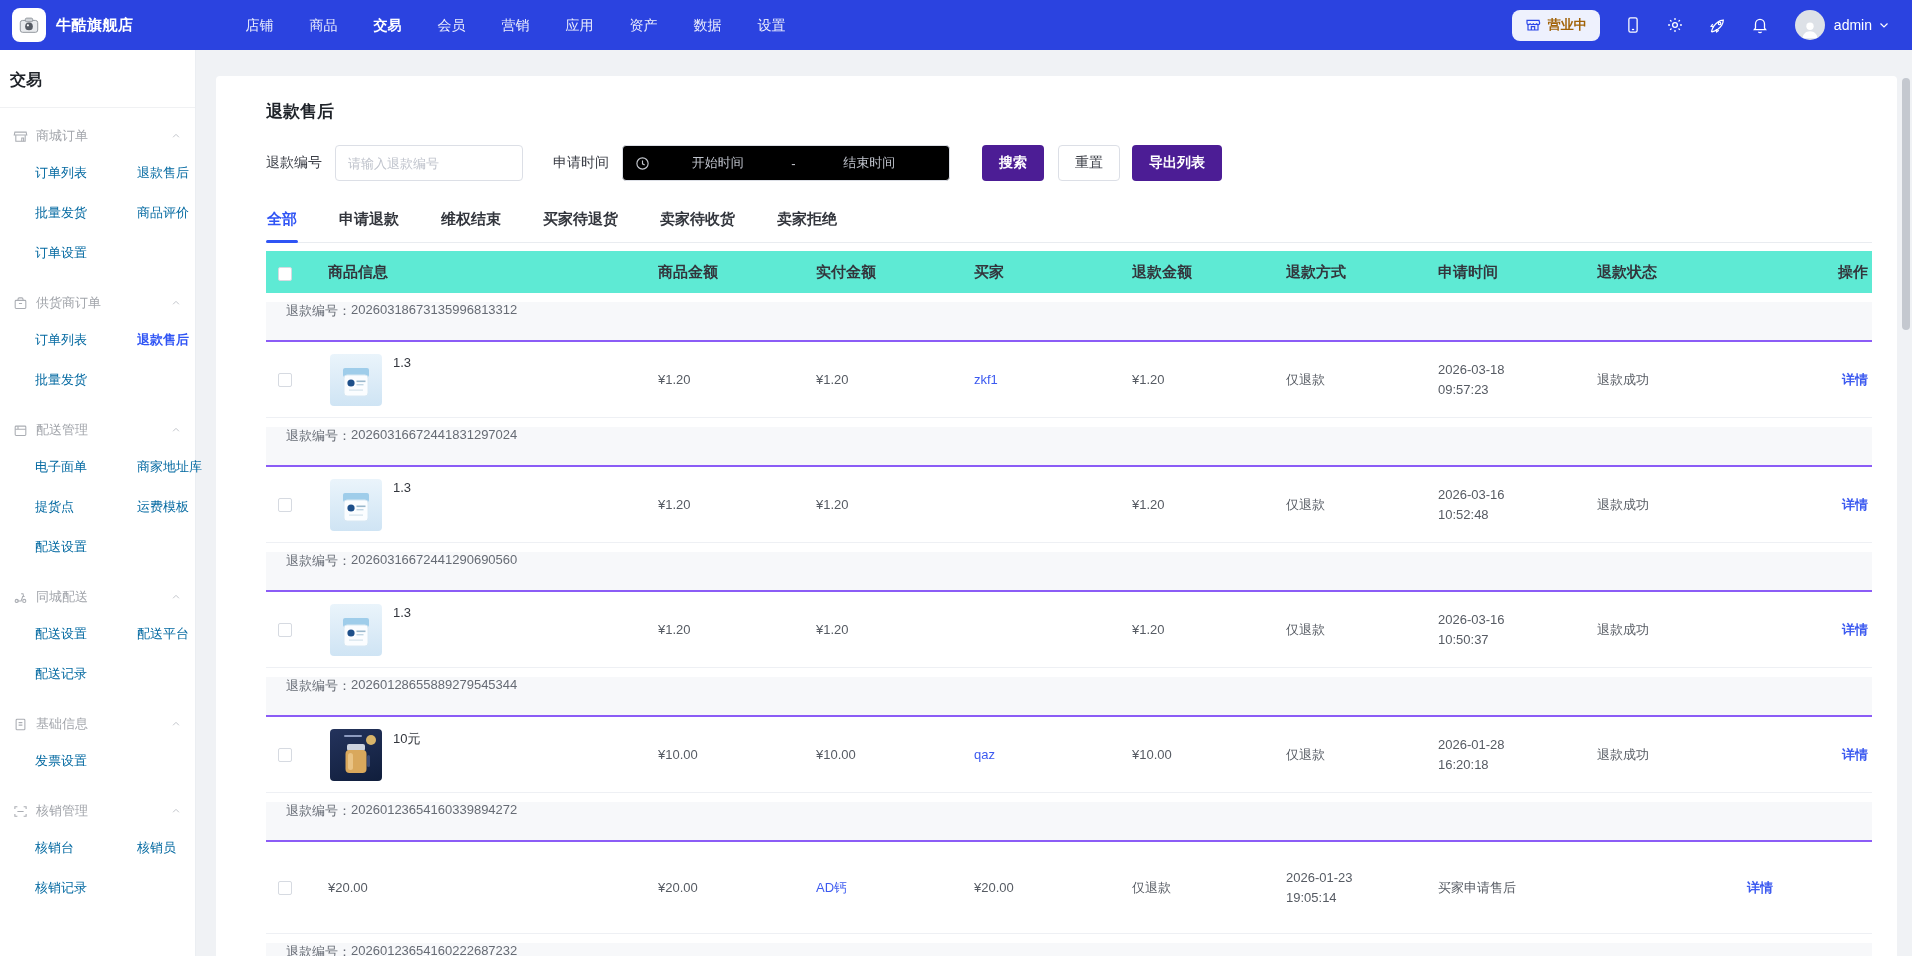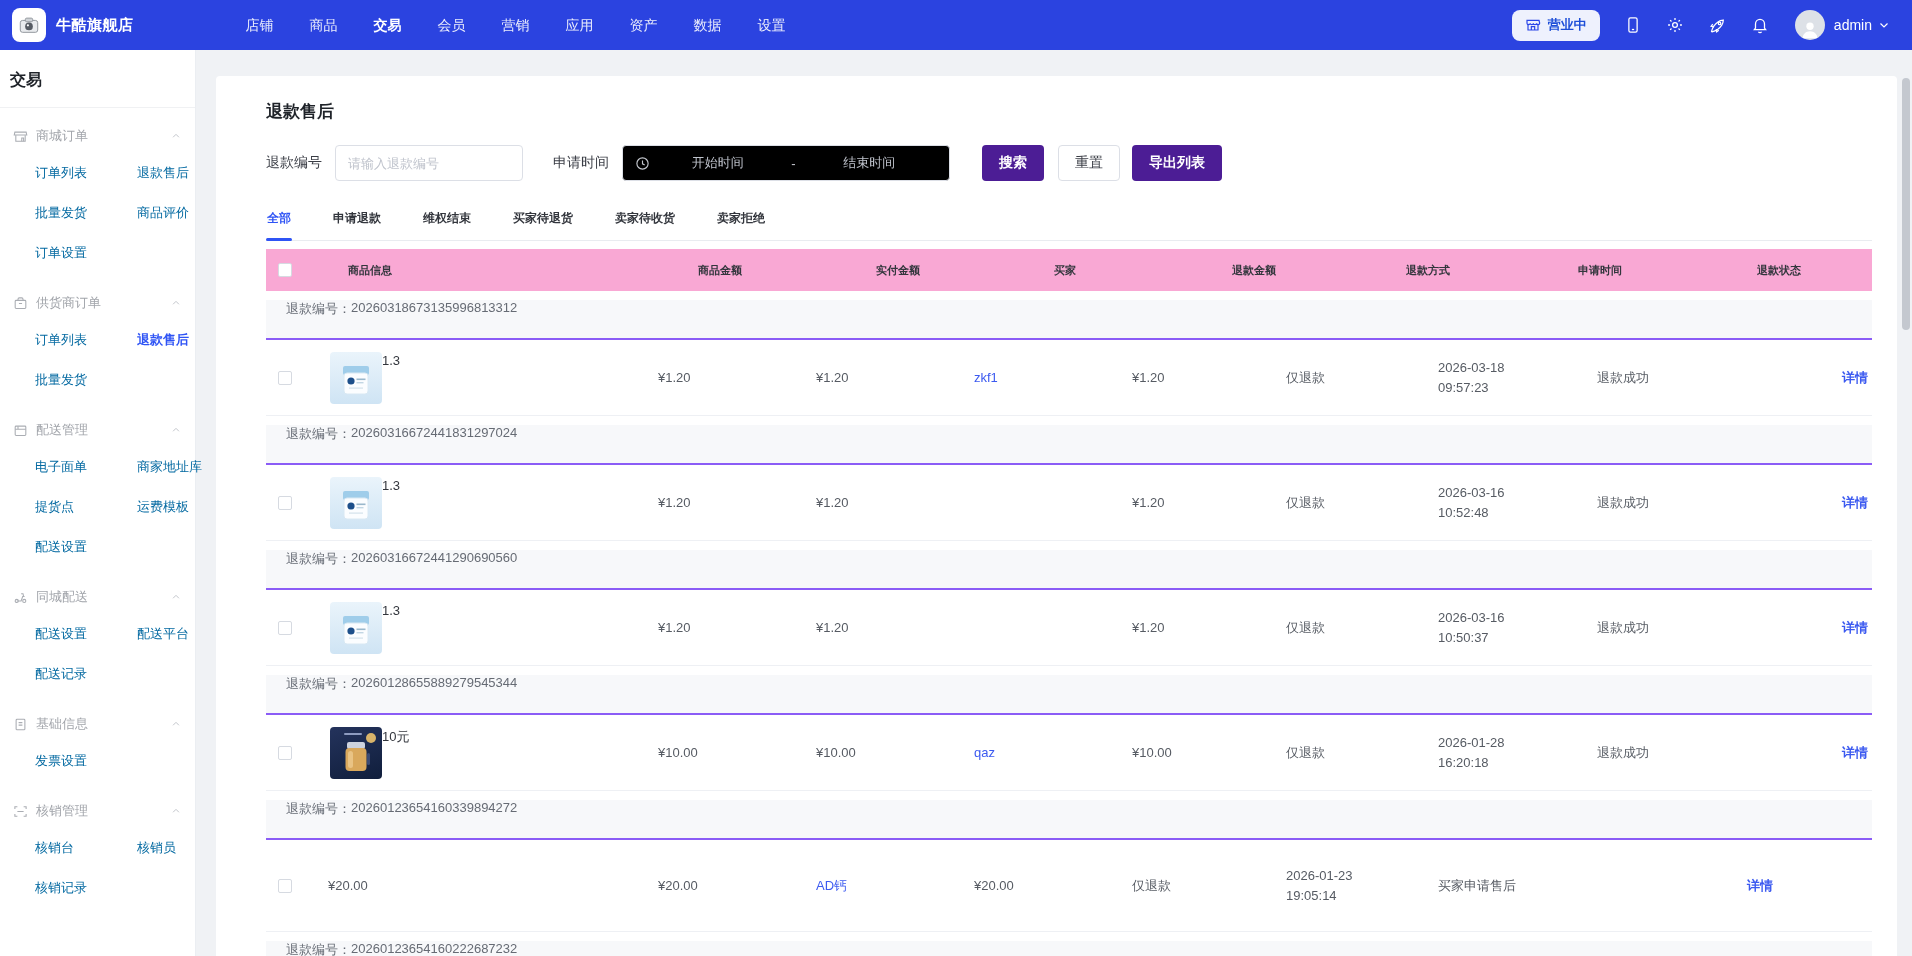--- a/index.html
+++ b/index.html
@@ -19,21 +19,21 @@
   }
   .store-name { font-size: 15px; font-weight: bold; letter-spacing: .5px; }
   .topnav { display: flex; margin-left: 112px; }
   .topnav .item {
     font-size: 14px; color: rgba(255,255,255,.9); cursor: pointer;
     margin-right: 36px; line-height: 50px;
   }
   .topnav .item.active { font-weight: bold; color: #fff; }
   .topbar-right { margin-left: auto; display: flex; align-items: center; }
   .biz-badge {
-    display: flex; align-items: center; gap: 7px; background: #eef1fd; color: #1d4ed8;
+    display: flex; align-items: center; gap: 7px; background: #eef1fd; color: #a16207;
     height: 31px; padding: 0 13px; border-radius: 8px; font-size: 13px; font-weight: 600;
     cursor: pointer;
   }
   .tb-icon { margin-left: 24px; display: flex; align-items: center; cursor: pointer; }
   .avatar {
     width: 30px; height: 30px; border-radius: 50%; background: #dde1e7;
     display: flex; align-items: flex-end; justify-content: center; overflow: hidden;
     margin-left: 26px;
   }
   .admin-name { font-size: 14px; margin-left: 9px; cursor: pointer; }
@@ -87,51 +87,51 @@
     height: 36px; border-radius: 4px; font-size: 14px; cursor: pointer;
     font-family: "Liberation Sans", sans-serif; white-space: nowrap;
   }
   .btn-primary { background: #4c1d95; color: #fff; border: none; padding: 0 17px; font-weight: 600; }
   .btn-plain { background: #fff; border: 1px solid #dcdfe6; color: #3a3d45; padding: 0 16px; }
   .ml32 { margin-left: 32px; } .ml14 { margin-left: 14px; } .ml12 { margin-left: 12px; }
 
   
   .tabs { display: flex; margin-top: 20px; border-bottom: 1px solid #e9ecf0; }
   .tab {
-    font-size: 12px; font-weight: 600; color: #33363d; padding: 9px 1px 13px;
+    font-size: 15px; font-weight: 600; color: #33363d; padding: 9px 1px 13px;
     margin-right: 40px; position: relative; cursor: pointer;
   }
   .tab.active { color: #2f54f5; }
   .tab.active::after {
     content: ""; position: absolute; left: 0; right: 0; bottom: -1px; height: 3px;
     background: #2f54f5; border-radius: 2px;
   }
 
   
   .table { margin-top: 8px; }
   .grid {
     display: grid;
     grid-template-columns: 52px 330px 158px 158px 158px 154px 152px 159px 190px 1fr;
     align-items: center;
   }
-  .thead { background: #f9a8d4; height: 42px; font-size: 11px; font-weight: 600; color: #33363d; gap: 20px; }
+  .thead { background: #5eead4; height: 42px; font-size: 15px; font-weight: 600; color: #33363d; }
   .cell { padding-left: 10px; }
   .ck {
     display: inline-block; width: 14px; height: 14px; border: 1px solid #d6dae1;
     border-radius: 2px; background: #fff; cursor: pointer; vertical-align: middle;
   }
   .ck-cell { padding-left: 12px; }
   .group { margin-top: 9px; }
   .g-bar {
     height: 40px; background: #f7f8fa; display: flex; 
     padding-left: 20px; font-size: 13px; color: #666b74; border-bottom: 2px solid #8b5cf6;
   }
   .g-row { min-height: 76px; border-bottom: 1px solid #eef0f4; font-size: 13px; color: #565b63; }
   .g-row.tall { min-height: 92px; }
-  .p-info { display: flex; padding: 9px 0 9px 12px; align-items: center; }
+  .p-info { display: flex; gap: 11px; padding: 9px 0 9px 12px; align-items: center; }
   .p-img { width: 52px; height: 52px; border-radius: 4px; flex-shrink: 0; overflow: hidden; position: relative; }
   .p-text { display: flex; flex-direction: column; justify-content: space-between; align-self: stretch; padding: 1px 0; }
   .p-name { font-size: 13px; color: #33363d; }
   .p-spec { font-size: 12px; color: #9a9da4; }
   .link { color: #3c5af0; cursor: pointer; }
   .op { font-weight: 600; }
   .cell-op { text-align: right; padding-right: 4px; }
   .date-cell div { line-height: 20px; }
 
   .img-bluejar { background: linear-gradient(180deg, #eaf4fb 0%, #cfe4f4 100%); }

